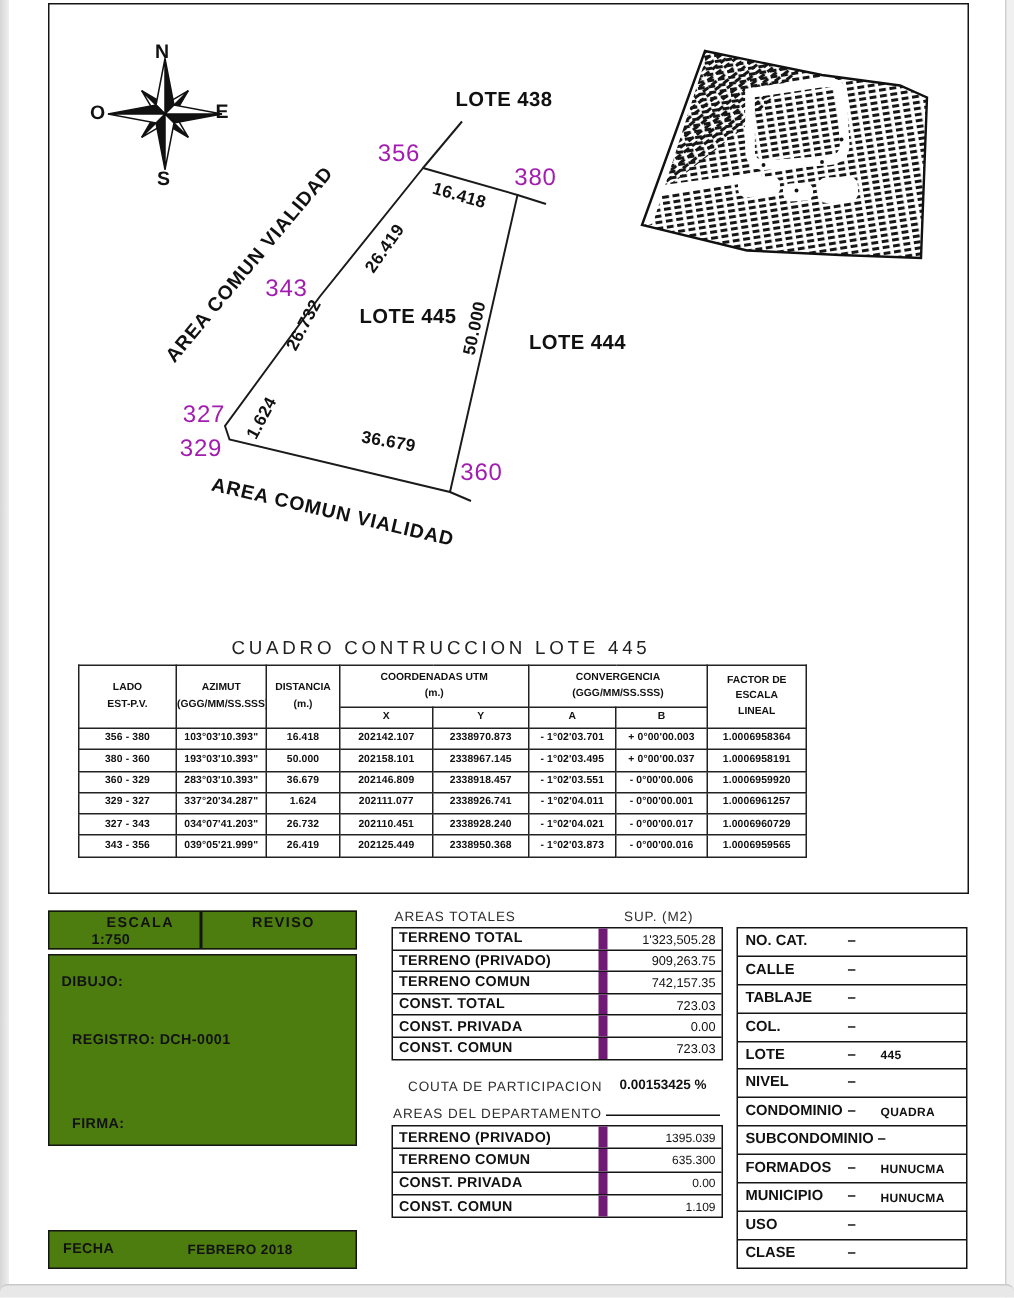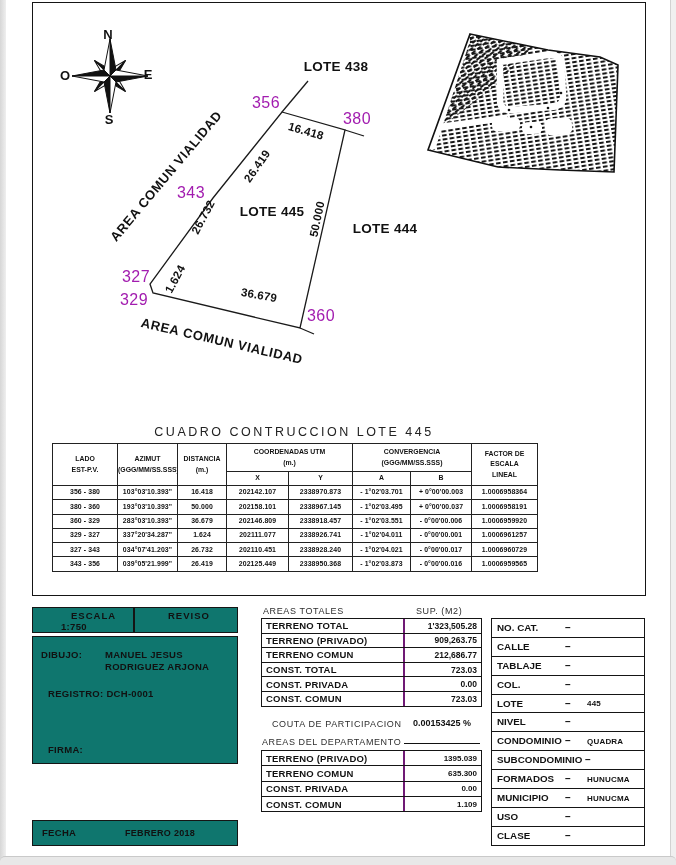--- a/index.html
+++ b/index.html
@@ -22,29 +22,29 @@
   
   #ctitle{left:294px;top:425px;font-size:12.5px;letter-spacing:2.5px;color:#222;transform:translateX(-50%);white-space:nowrap;}
   #ctable{left:52px;top:443px;}
   #ctable table{border-collapse:collapse;table-layout:fixed;width:485px;}
   #ctable th,#ctable td{border:1px solid #222;font-size:6.9px;font-weight:600;text-align:center;
       padding:0;white-space:pre-line;line-height:1.5;overflow:hidden;}
   #ctable thead tr:first-child th{height:27px;vertical-align:middle;}
   #ctable thead tr:last-child th{height:13px;}
   #ctable tbody td{height:13.3px;font-weight:600;letter-spacing:.1px;}
   
-  .box{border:1.6px solid #151515;background:#0f766e;}
+  .box{border:1.6px solid #151515;background:#4d7c0f;}
   .blab{font-size:9.5px;font-weight:bold;letter-spacing:.3px;white-space:nowrap;}
   .glab{font-size:9px;color:#2e2e2e;letter-spacing:.6px;white-space:nowrap;}
   
   .atable{position:absolute;border:1.5px solid #151515;}
   .arow{display:flex;border-bottom:1px solid #151515;align-items:center;}
   .arow:last-child{border-bottom:none;}
   .alab{flex:1;font-size:9.5px;font-weight:bold;padding-left:4px;letter-spacing:.2px;white-space:nowrap;}
-  .aval{width:72px;border-left:2px solid #701a75;font-size:8.5px;font-weight:bold;text-align:right;
+  .aval{width:72px;border-left:6px solid #701a75;font-size:8.5px;font-weight:normal;text-align:right;
         padding-right:4px;align-self:stretch;display:flex;align-items:center;justify-content:flex-end;}
   
   #infotable{left:491px;top:618px;width:152px;border:1.6px solid #151515;}
   .irow{position:relative;height:17.9px;border-bottom:1px solid #151515;}
   .irow:last-child{border-bottom:none;}
   .ilab{position:absolute;left:5px;top:3px;font-size:9.8px;font-weight:bold;white-space:nowrap;}
   .idash{position:absolute;left:73px;top:3px;font-size:10px;font-weight:bold;}
   .irow.tight .idash{left:93px;}
   .ival{position:absolute;left:95px;top:4.5px;font-size:8px;font-weight:bold;letter-spacing:.2px;}
   .nota{font-size:9.6px;font-weight:bold;line-height:12px;white-space:pre-line;letter-spacing:.1px;word-spacing:2px;}
@@ -269,22 +269,20 @@
 
   <div class="abs box" style="left:32px;top:607px;width:204px;height:24px;">
     <div class="abs" style="left:100px;top:0;width:1.5px;height:24px;background:#151515;"></div>
     <div class="abs blab" style="left:38px;top:2px;letter-spacing:1px;">ESCALA</div>
     <div class="abs blab" style="left:28px;top:13px;">1:750</div>
     <div class="abs blab" style="left:135px;top:2px;letter-spacing:1px;">REVISO</div>
   </div>
 
   <div class="abs box" style="left:32px;top:636px;width:204px;height:126px;">
     <div class="abs blab" style="left:8px;top:12px;">DIBUJO:</div>
-    <div class="abs blab" style="left:72px;top:12px;white-space:pre-line;line-height:12px;">MANUEL JESUS
-RODRIGUEZ ARJONA</div>
     <div class="abs blab" style="left:15px;top:51px;">REGISTRO: DCH-0001</div>
     <div class="abs blab" style="left:15px;top:107px;text-align:right;">FIRMA:</div>
   </div>
 
 
   <div class="abs box" style="left:32px;top:820px;width:204px;height:24px;">
     <div class="abs blab" style="left:9px;top:6px;">FECHA</div>
     <div class="abs blab" style="left:92px;top:7px;font-size:9px;">FEBRERO 2018</div>
   </div>
 
@@ -294,21 +292,21 @@
     <div class="arow" style="height:13.6px;">
         <div class="alab">TERRENO  TOTAL</div>
         <div class="aval">1'323,505.28</div>
       </div>
     <div class="arow" style="height:13.6px;">
         <div class="alab">TERRENO  (PRIVADO)</div>
         <div class="aval">909,263.75</div>
       </div>
     <div class="arow" style="height:13.6px;">
         <div class="alab">TERRENO  COMUN</div>
-        <div class="aval">212,686.77</div>
+        <div class="aval">742,157.35</div>
       </div>
     <div class="arow" style="height:13.6px;">
         <div class="alab">CONST.  TOTAL</div>
         <div class="aval">723.03</div>
       </div>
     <div class="arow" style="height:13.6px;">
         <div class="alab">CONST.  PRIVADA</div>
         <div class="aval">0.00</div>
       </div>
     <div class="arow" style="height:13.6px;">

